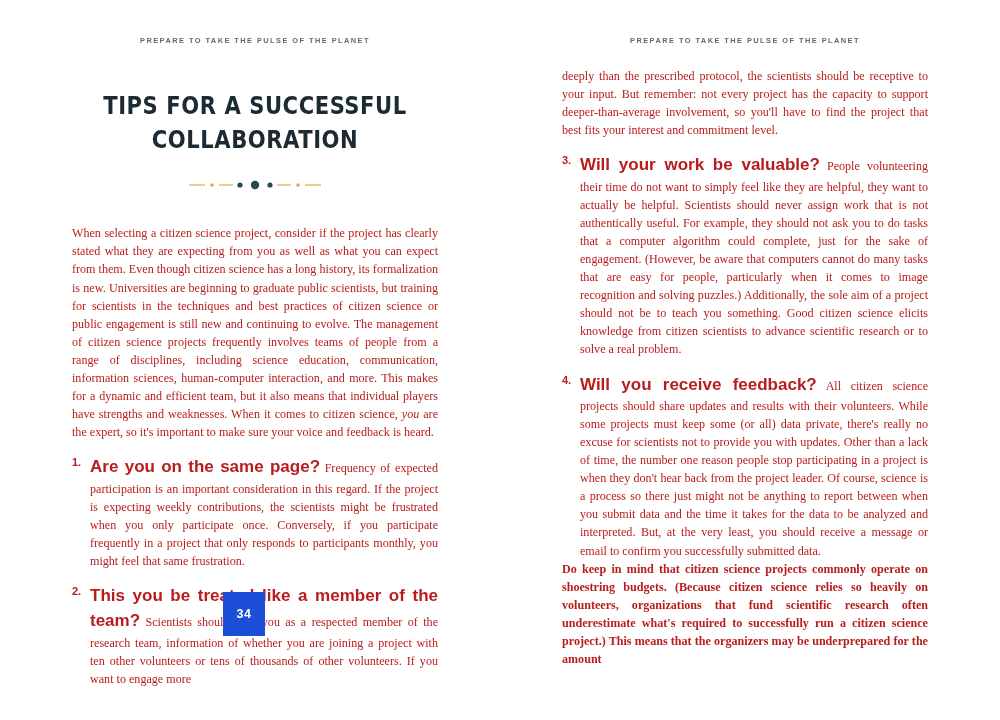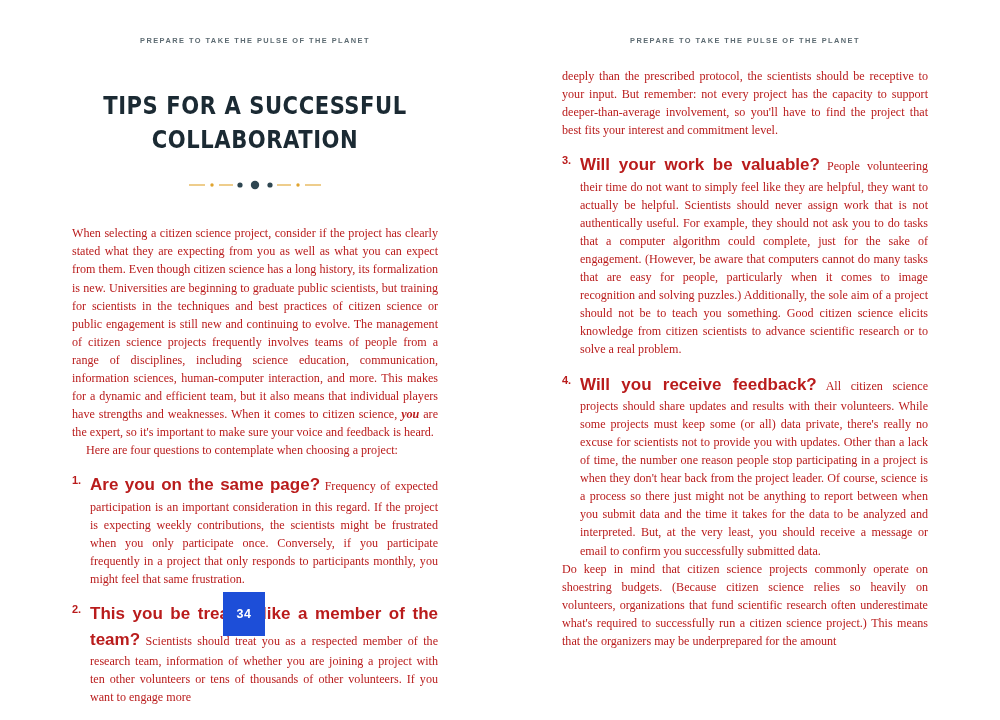--- a/index.html
+++ b/index.html
@@ -103,22 +103,23 @@
     font-size: 11px;
   }
   .q-lead {
     font-family: "Liberation Sans", sans-serif;
     font-weight: 700;
     font-size: 17px;
   }
   .after-list {
     margin-top: 13px;
     text-indent: 14px;
-  }
-  em { font-style: italic; font-weight: bold; }
+    font-weight: bold;
+  }
+  em { font-style: italic; }
 
   .folio {
     position: absolute;
     bottom: 12px;
     width: 42px;
     height: 44px;
     background: #1d4ed8;
     color: #ffffff;
     font-family: "Liberation Sans", sans-serif;
     font-weight: 700;
@@ -152,21 +153,20 @@
         <circle cx="100" cy="9" r="4.2" fill="#2e4651"></circle>
         <circle cx="115" cy="9" r="2.6" fill="#2e4651"></circle>
         <line x1="122" y1="9" x2="136" y2="9" stroke="#e0a42e" stroke-width="1.1"></line>
         <circle cx="143" cy="9" r="1.7" fill="#e0a42e"></circle>
         <line x1="150" y1="9" x2="166" y2="9" stroke="#e0a42e" stroke-width="1.1"></line>
       </svg>
     </div>
 
     <div class="body-col">
       <p class="no-indent"><span>When selecting a citizen science project, consider if the project has clearly stated what they are expecting from you as well as what you can expect from them. Even though citizen science has a long history, its formalization is new. Universities are beginning to graduate public scientists, but training for scientists in the techniques and best practices of citizen science or public engagement is still new and continuing to evolve. The management of citizen science projects frequently involves teams of people from a range of disciplines, including science education, communication, information sciences, human-computer interaction, and more. This makes for a dynamic and efficient team, but it also means that individual players have strengths and weaknesses. When it comes to citizen science, </span><em>you</em><span> are the expert, so it's important to make sure your voice and feedback is heard.</span></p>
-      <p>Here are four questions to contemplate when choosing a project:</p>
 
       <ol class="q-list">
         <li class="q-item">
           <span class="q-num">1.</span>
           <span class="q-lead">Are you on the same page?</span><span> Frequency of expected participation is an important consideration in this regard. If the project is expecting weekly contributions, the scientists might be frustrated when you only participate once. Conversely, if you participate frequently in a project that only responds to participants monthly, you might feel that same frustration.</span>
         </li>
         <li class="q-item">
           <span class="q-num">2.</span>
           <span class="q-lead">This you be treated like a member of the team?</span><span> Scientists should treat you as a respected member of the research team, information of whether you are joining a project with ten other volunteers or tens of thousands of other volunteers. If you want to engage more</span>
         </li>

